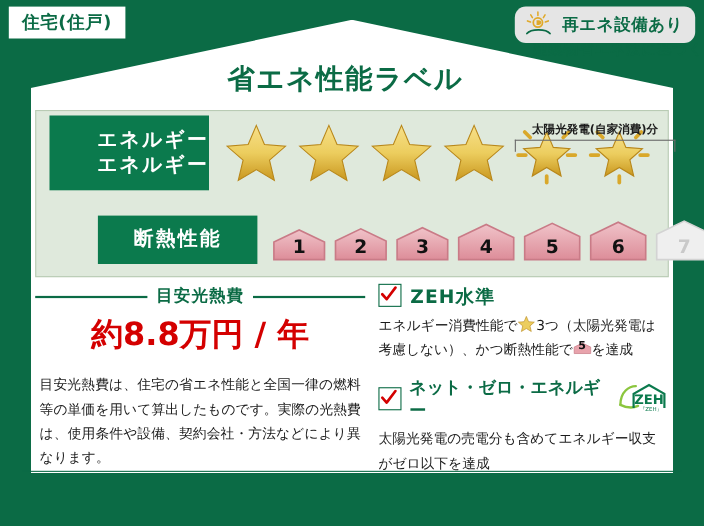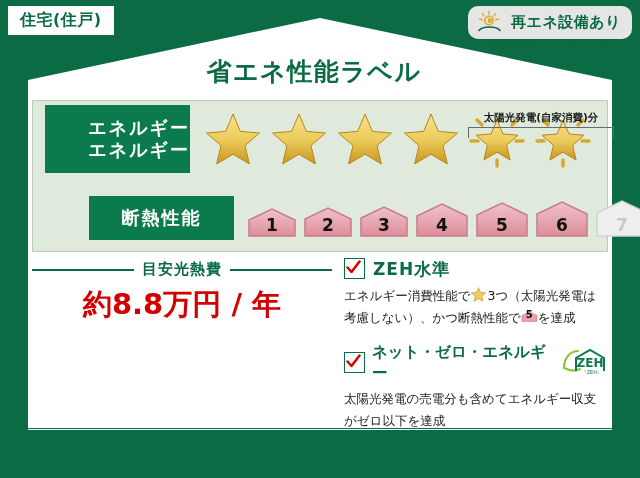--- a/index.html
+++ b/index.html
@@ -307,20 +307,21 @@
 
   <div class="lower">
 
     <div class="lcol">
       <div class="cost-title">
         <span class="dash"></span>
         <span>目安光熱費</span>
         <span class="dash"></span>
       </div>
       <div class="cost-value">約8.8万円 / 年</div>
+      <div class="cost-note">目安光熱費は、住宅の省エネ性能と全国一律の燃料等の単価を用いて算出したものです。実際の光熱費は、使用条件や設備、契約会社・方法などにより異なります。</div>
     </div>
 
     <div class="rcol">
       <div class="zeh-head">
         <span class="chk">
           <svg width="15" height="15" viewBox="0 0 15 15">
               <path d="M1.5 7.5 L5.5 12 L13.5 1.5" fill="none" stroke="#d40000" stroke-width="2.4" stroke-linecap="round" stroke-linejoin="round"></path>
             </svg>
         </span>
         <span class="t">ZEH水準</span>

